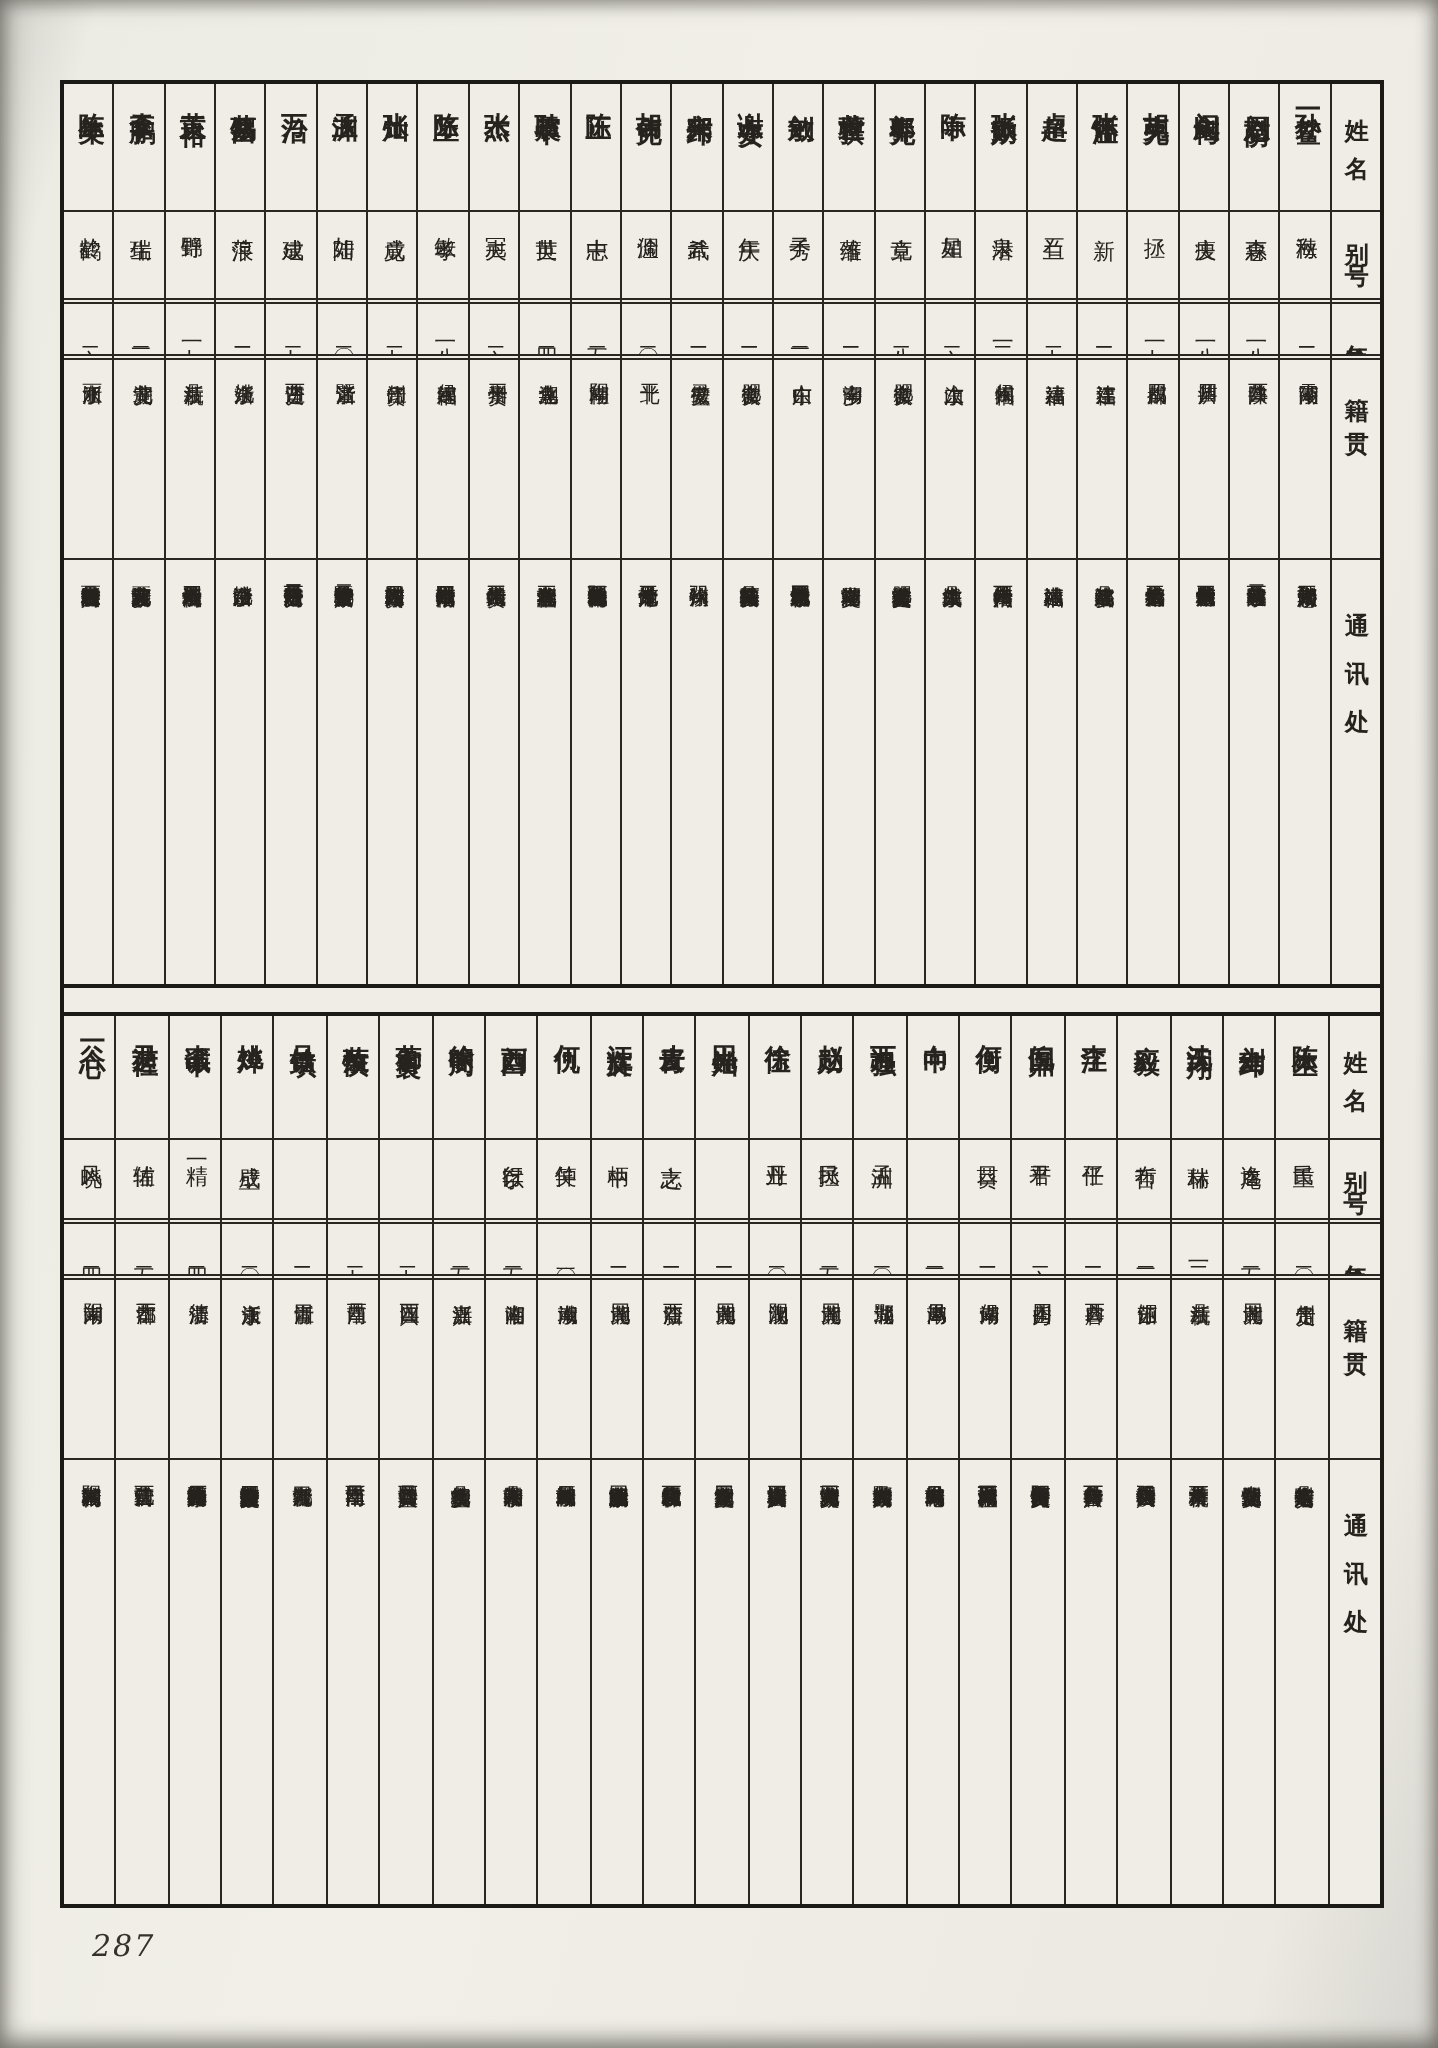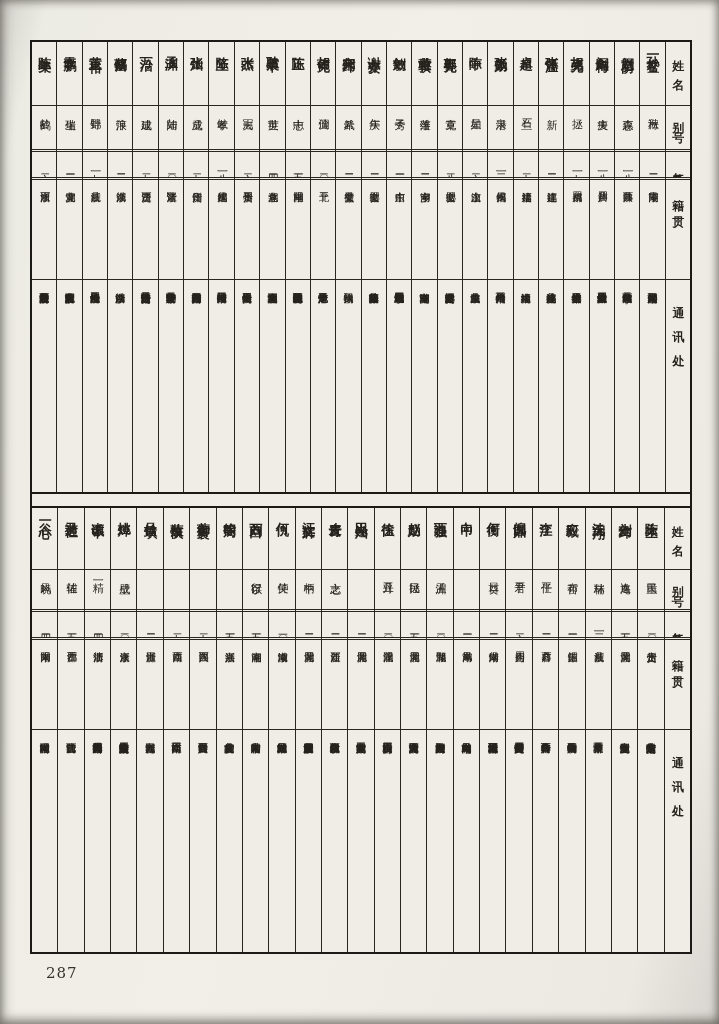--- a/index.html
+++ b/index.html
@@ -81,20 +81,21 @@
   .hdr.address { letter-spacing: 2em;   padding-top: 16px; justify-content: flex-start; }
 
   .page-number {
     position: absolute;
     left: 46px;
     bottom: 42px;
     font-family: "DejaVu Serif", serif;
     font-size: 15px;
     letter-spacing: 1px;
     color: #35322c;
+    font-style: italic;
   }
 </style>
 </head>
 <body>
 
 <div class="scan-page">
   <div class="frame">
     <section class="dir-table" id="sec0">
         <div class="col header-col">
           <div class="cell hdr name">姓名</div>

